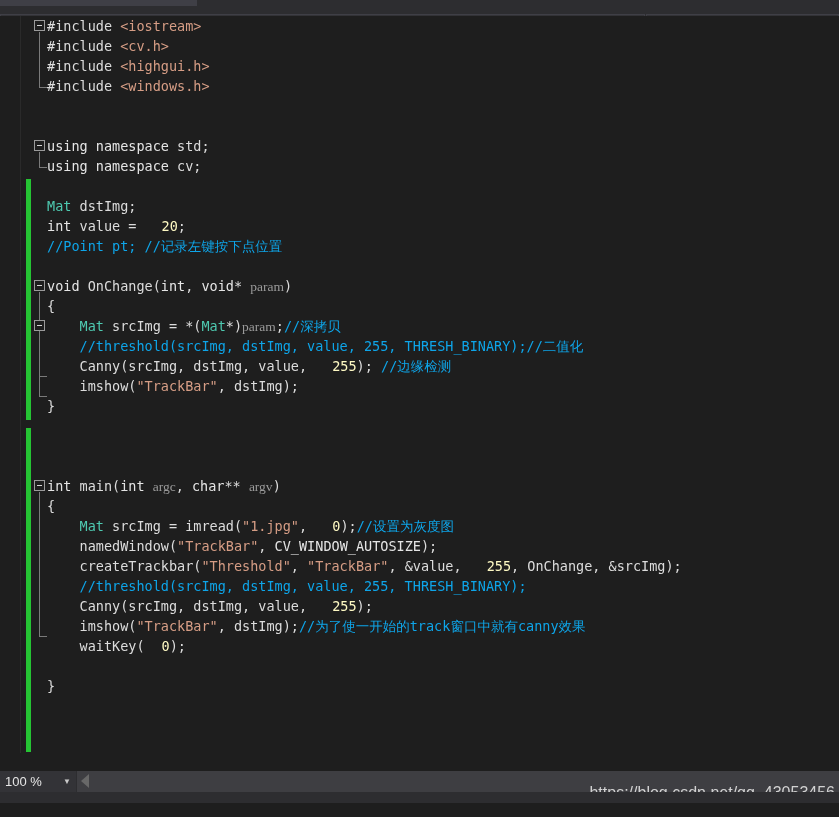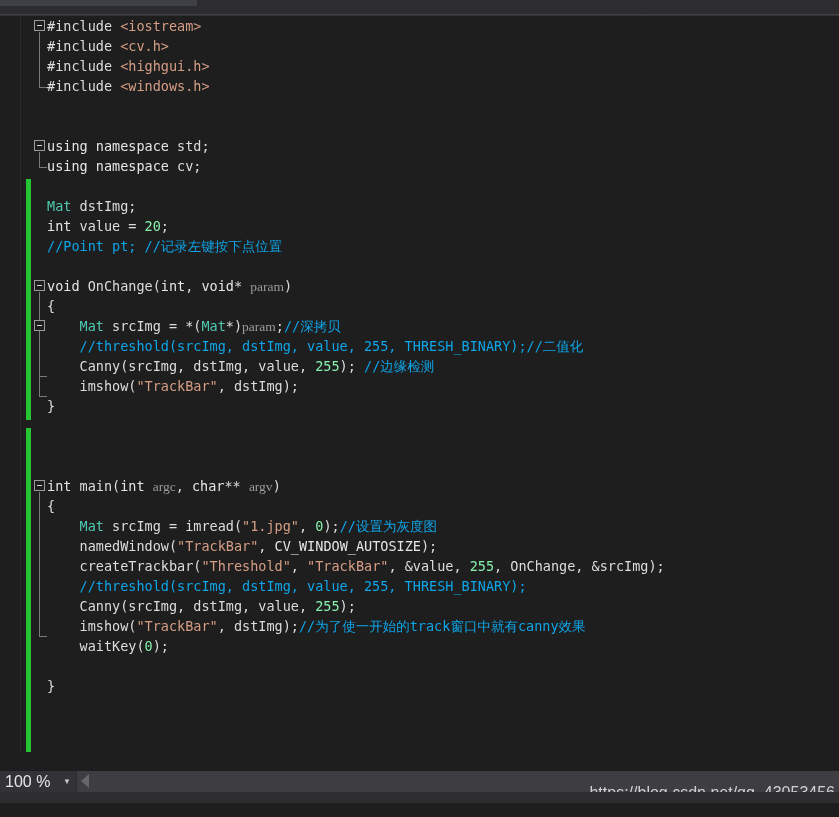--- a/index.html
+++ b/index.html
@@ -146,21 +146,21 @@
   .code .ln {
     height: 20px;
     white-space: pre;
   }
   .kw   { color: #e5e5e5; }   
   .typ  { color: #4ec9b0; }   
   .mac  { color: #e5e5e5; }   
   .str  { color: #d69d85; }   
   .cmt  { color: #0ea5e9; }   
   .prm  { color: #9b9b9b; font-family: Liberation Serif, serif; }   
-  .num  { color: #86efac; }   
+  .num  { color: #fef9c3; margin-left: 17px; }   
   .pun  { color: #dcdcdc; }
 
   
   .hbar {
     position: absolute;
     left: 0; top: 770px;
     width: 839px; height: 22px;
     background: #3e3e42;
     border-top: 1px solid #1e1e1e;
     box-sizing: border-box;
@@ -172,21 +172,21 @@
     background: #333337;
     border-right: 1px solid #2d2d30;
     box-sizing: border-box;
     display: flex;
     align-items: center;
   }
   .zoom-value {
     flex: 1 1 auto;
     padding-left: 5px;
     color: #e6e6e6;
-    font-size: 16px;
+    font-size: 13px;
     line-height: 20px;
   }
   .zoom-arrow {
     flex: 0 0 auto;
     width: 18px;
     text-align: center;
     color: #c9c9c9;
     font-size: 8px;
     line-height: 20px;
   }

